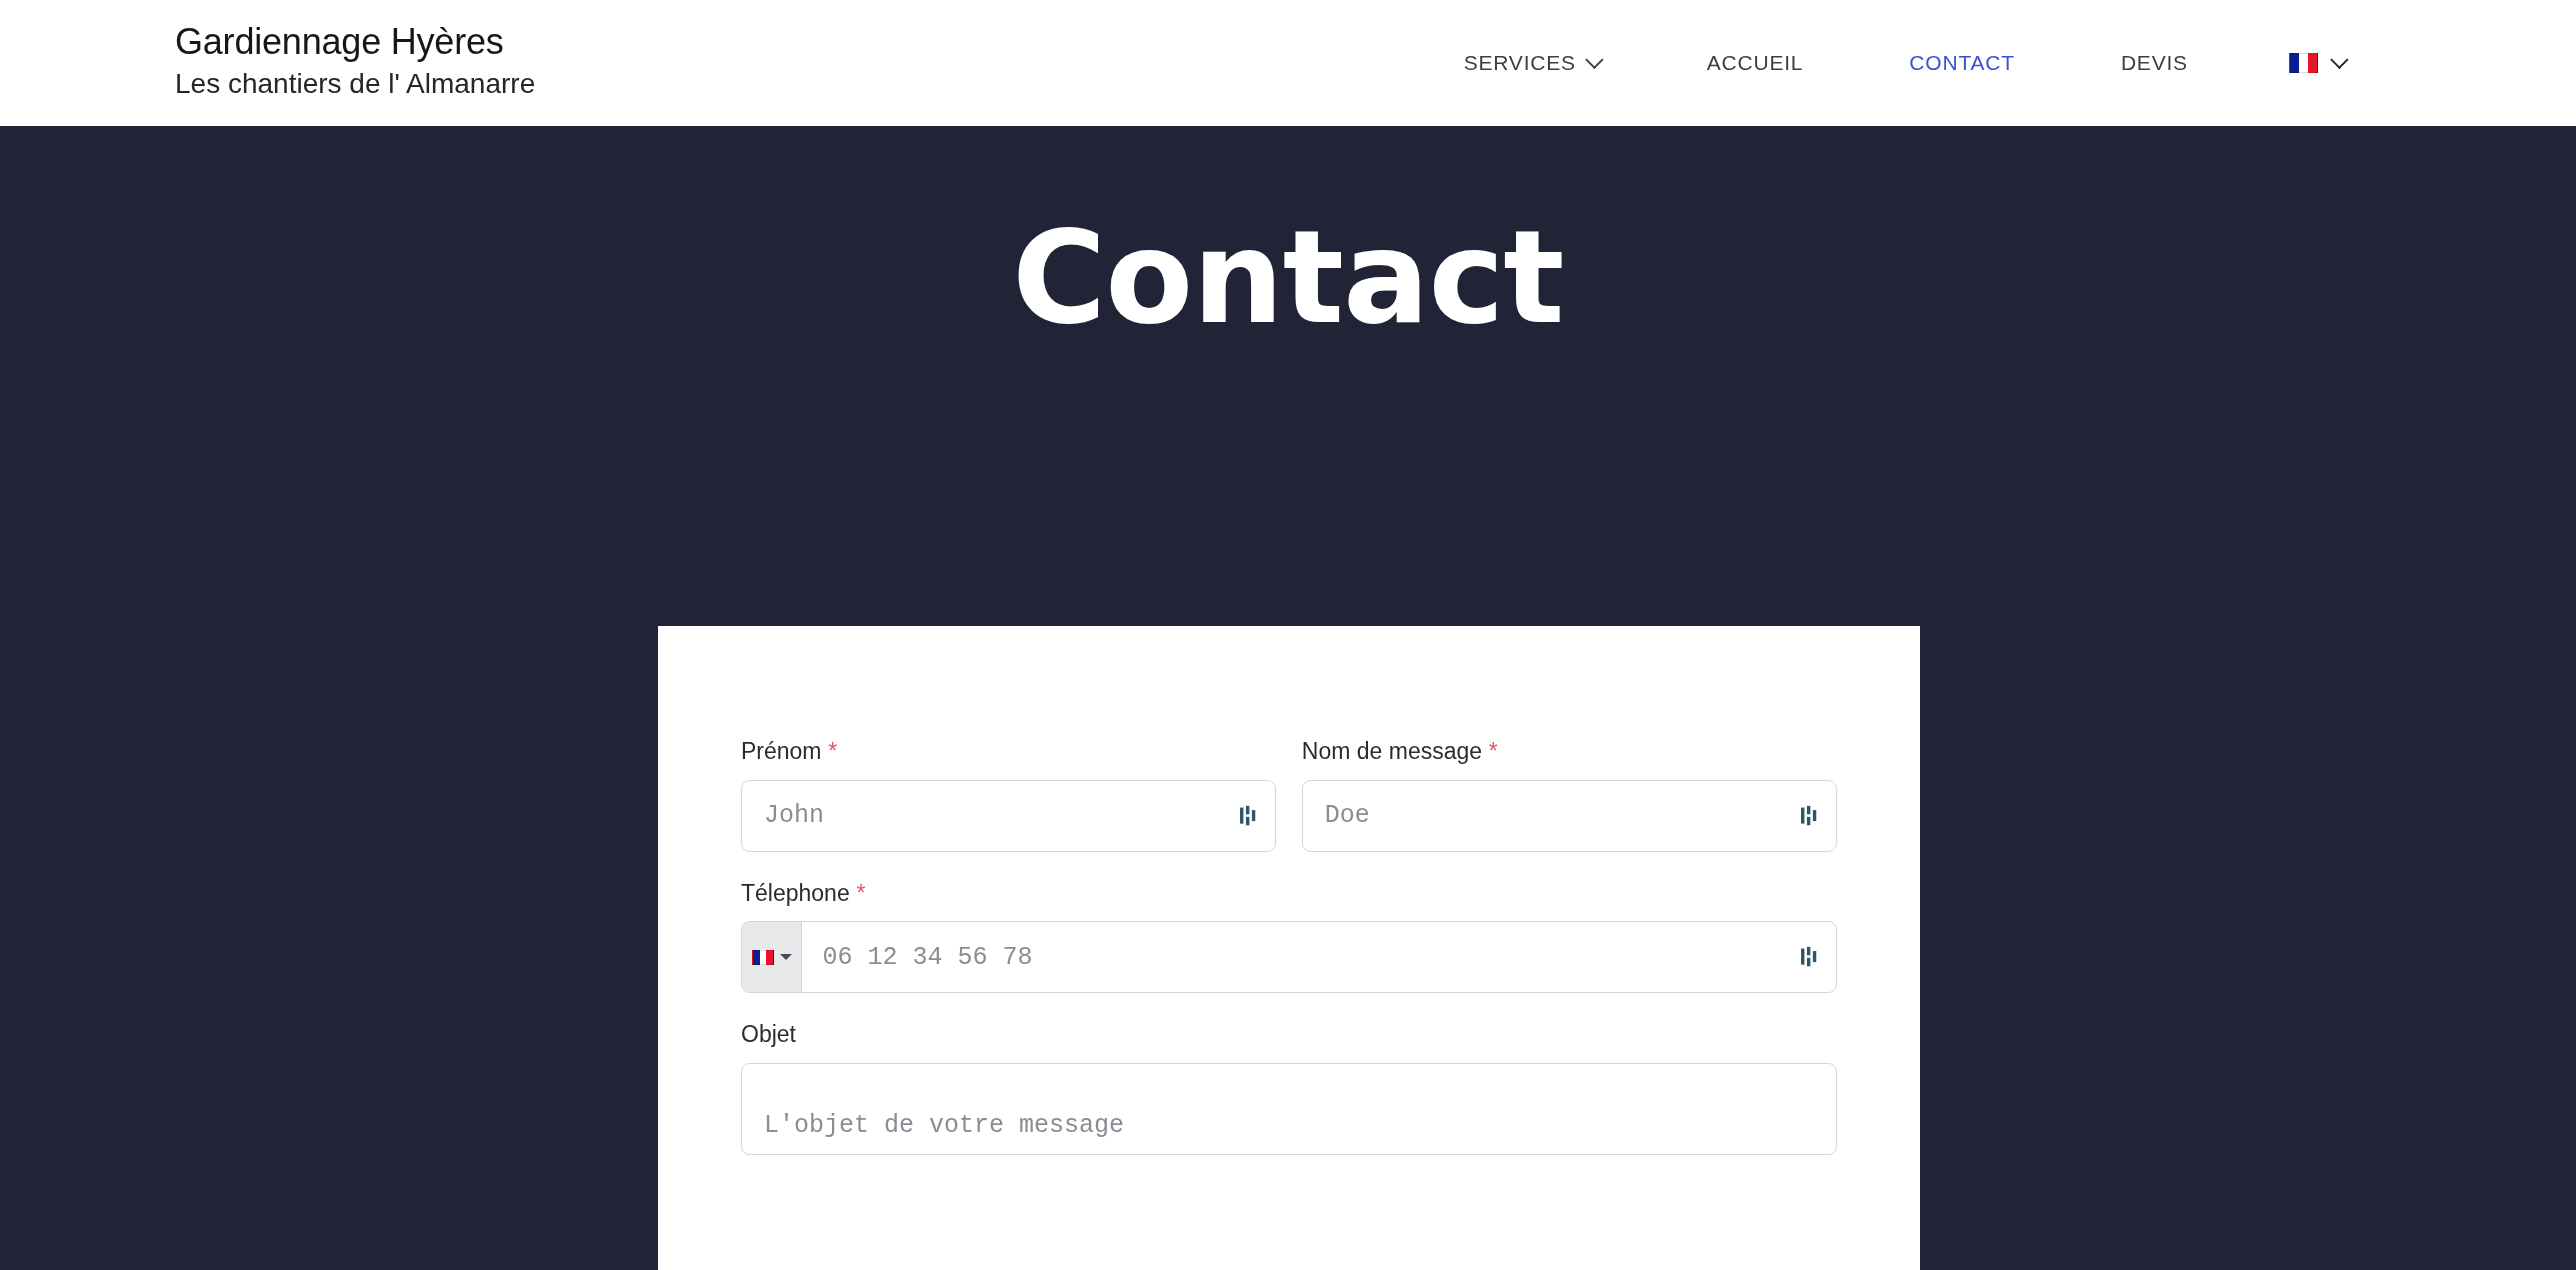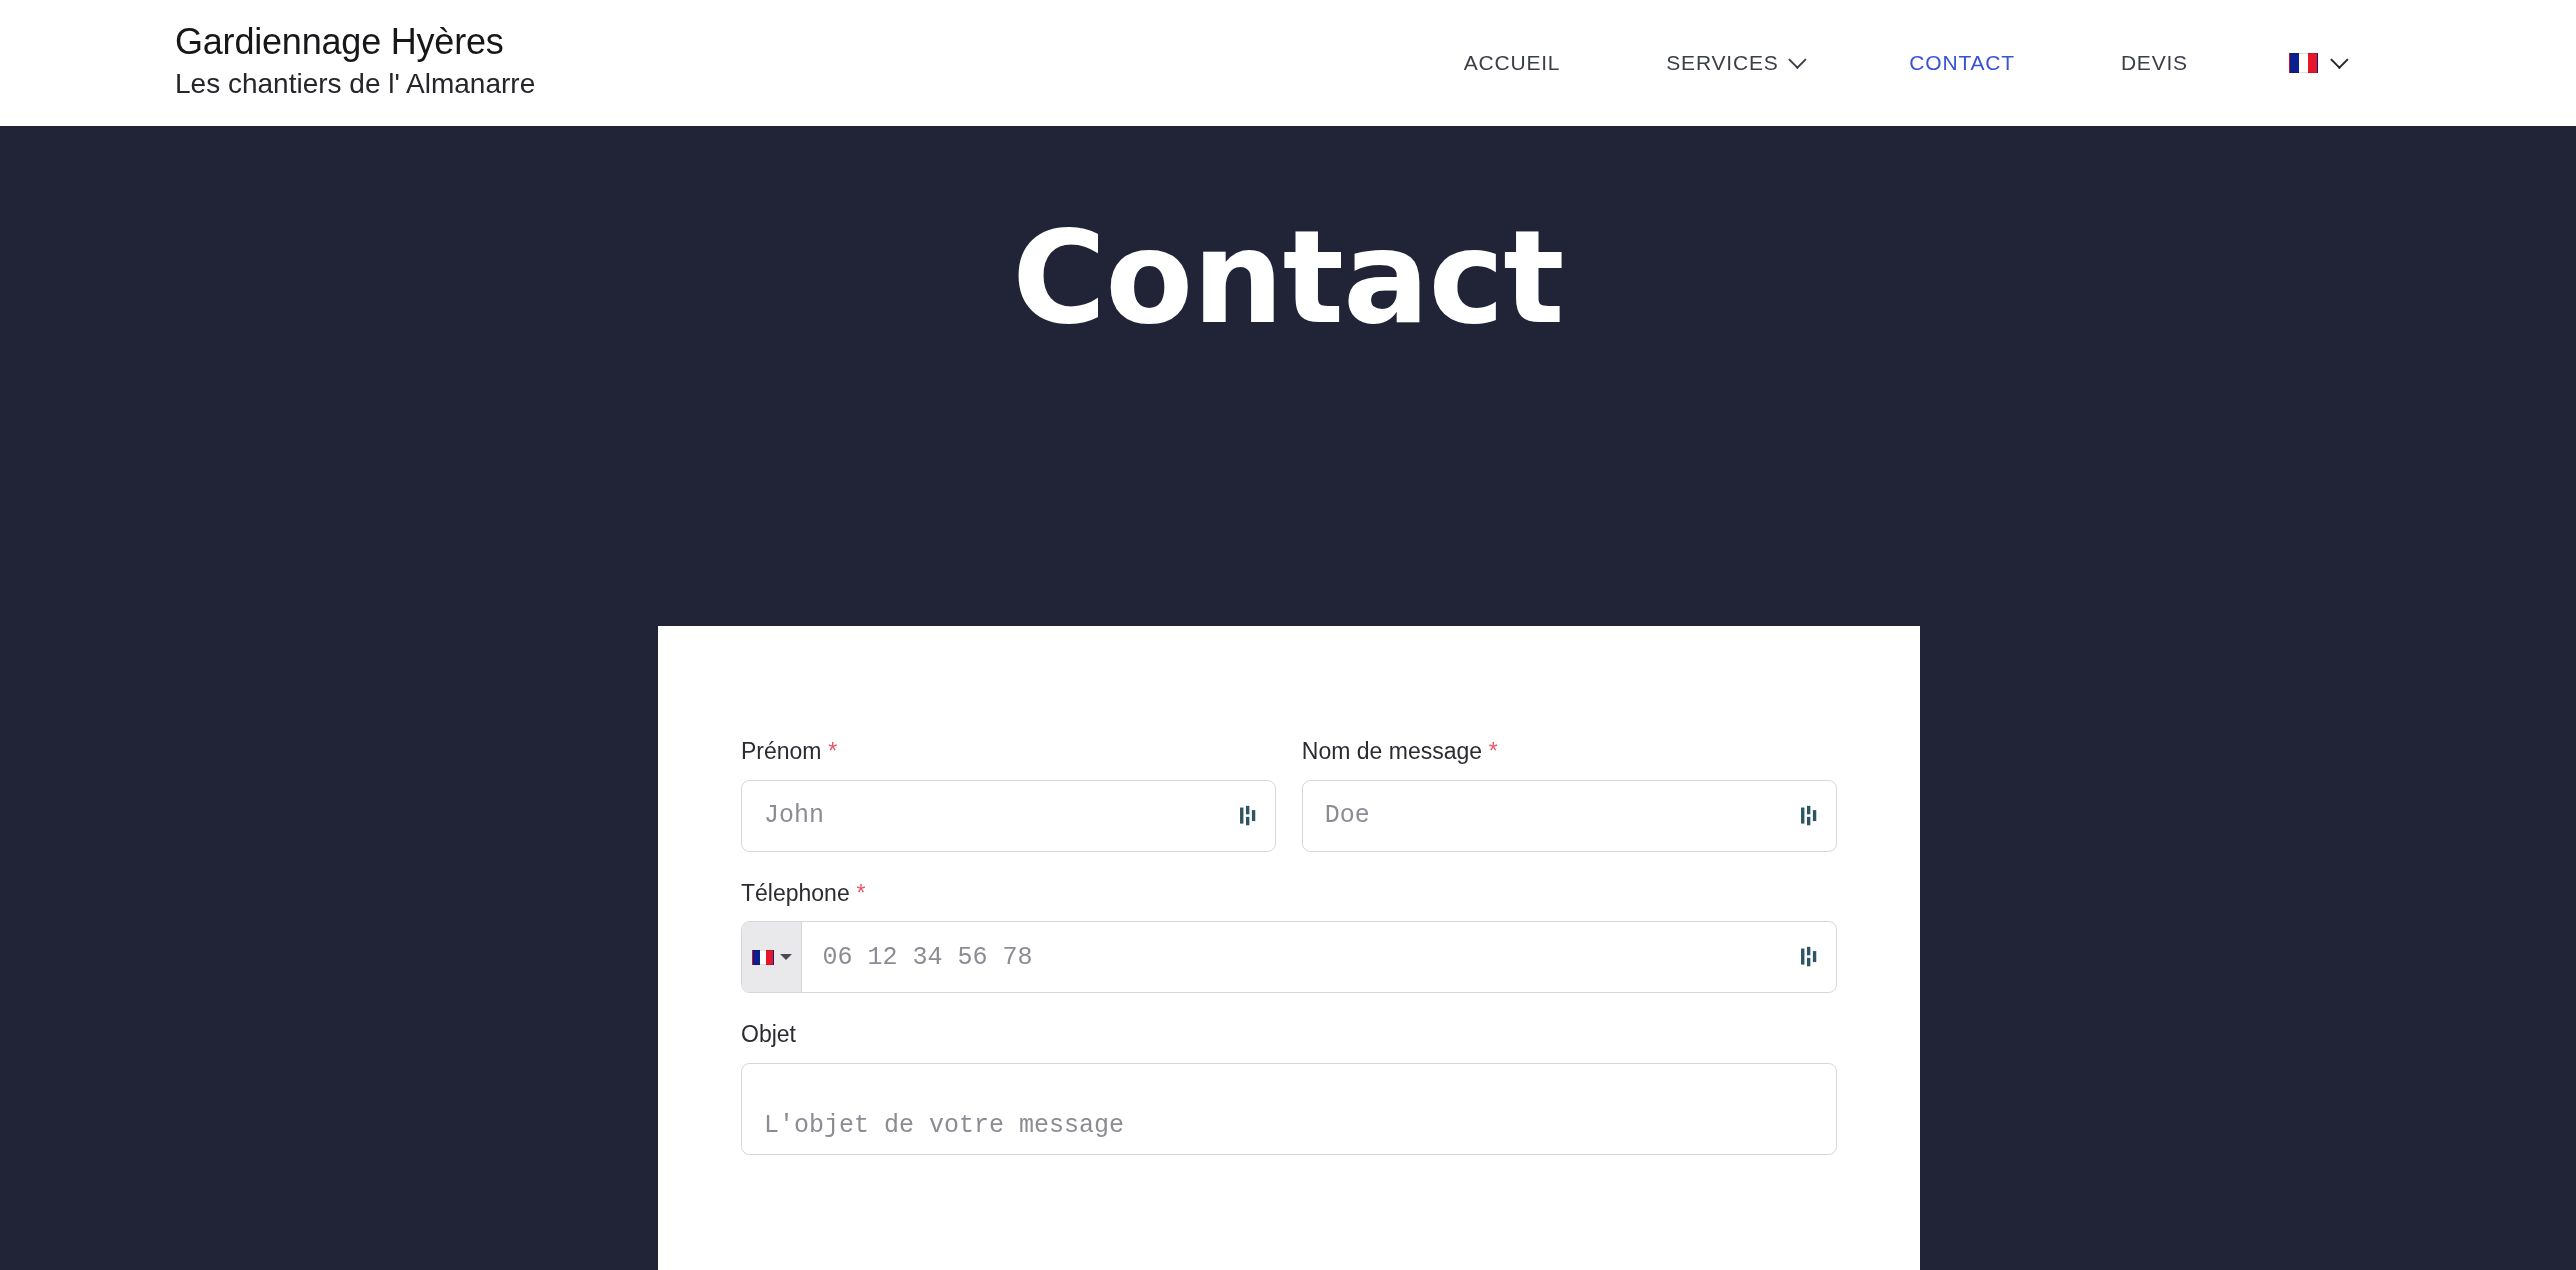--- a/index.html
+++ b/index.html
@@ -237,26 +237,26 @@
   <header class="site-header">
 
     <a class="brand" href="#">
       <div class="brand-title">Gardiennage Hyères</div>
       <div class="brand-sub">Les chantiers de l' Almanarre</div>
     </a>
 
     <nav class="main-nav">
 
       <a class="nav-item" href="#">
-        <span>ACCUEIL</span>
-      </a>
-
-      <a class="nav-item" href="#">
         <span>SERVICES</span>
         <span class="chev"></span>
+      </a>
+
+      <a class="nav-item" href="#">
+        <span>ACCUEIL</span>
       </a>
 
       <a class="nav-item is-active" href="#">
         <span>CONTACT</span>
       </a>
 
       <a class="nav-item" href="#">
         <span>DEVIS</span>
       </a>
 

